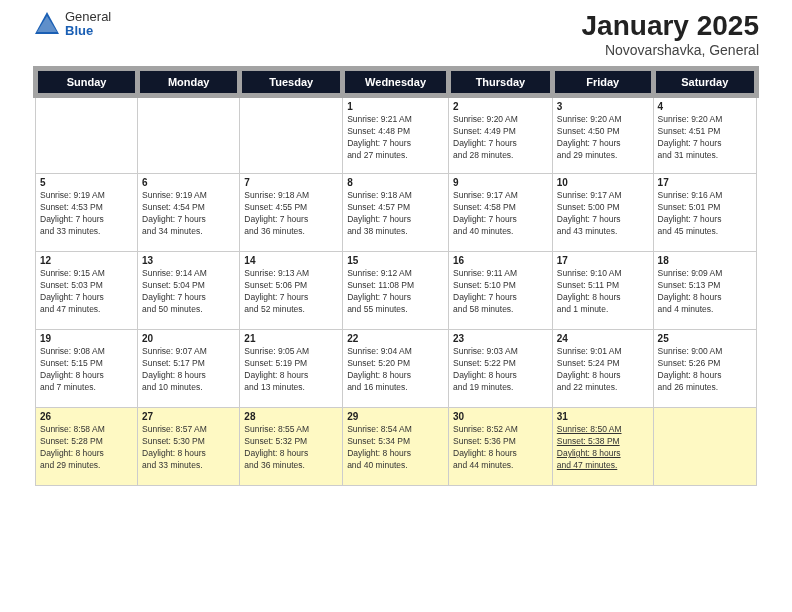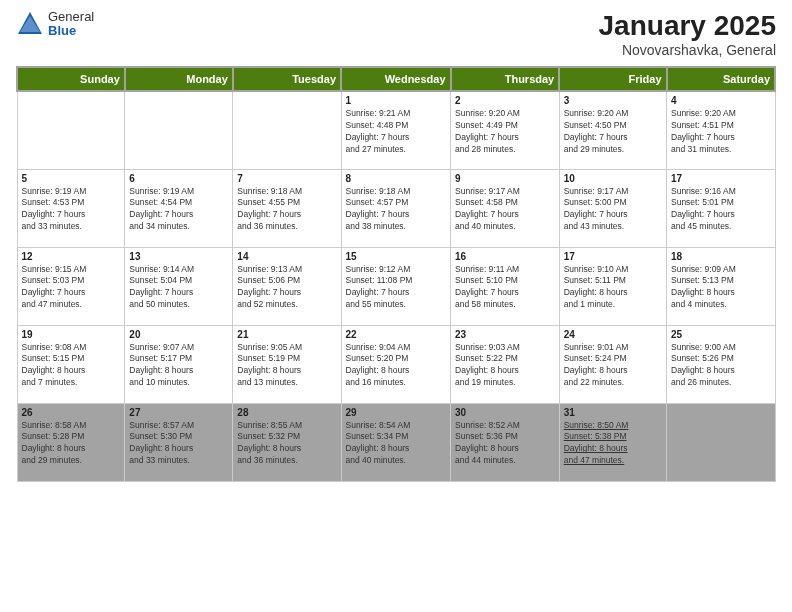--- a/index.html
+++ b/index.html
@@ -6,21 +6,21 @@
     body {
       width: 792px;
       height: 612px;
       font-family: Arial, sans-serif;
       background: #fff;
       overflow: hidden;
     }
     .page {
       width: 792px;
       height: 612px;
-      padding: 10px 16px;
+      padding: 10px 33px;
     }
     .header {
       display: flex;
       justify-content: space-between;
       align-items: flex-start;
       margin-bottom: 8px;
     }
     .logo {
       display: flex;
       align-items: center;
@@ -56,40 +56,40 @@
     .calendar-subtitle {
       font-size: 14px;
       color: #444;
     }
     .calendar {
       width: 100%;
       border-collapse: collapse;
       border: 1px solid #ccc;
     }
     .calendar th {
-      background-color: #4d7c0f;
+      background-color: #0f172a;
       color: #fff;
       font-size: 11px;
       font-weight: bold;
       padding: 5px 4px;
-      text-align: right;
-      border: 2px solid #a3a3a3;
+      text-align: center;
+      border: 5px solid #a3a3a3;
     }
     .calendar td {
       vertical-align: top;
       padding: 3px 4px;
       border: 1px solid #ccc;
       font-size: 9px;
       color: #333;
       width: 113px;
       height: 78px;
       background: #fff;
     }
     .calendar tr:last-child td {
-      background: #a3a3a3;
+      background: #fef9c3;
     }
     .day-number {
       font-size: 10px;
       font-weight: bold;
       color: #222;
       margin-bottom: 2px;
     }
     .day-info {
       font-size: 8.5px;
       line-height: 1.4;

